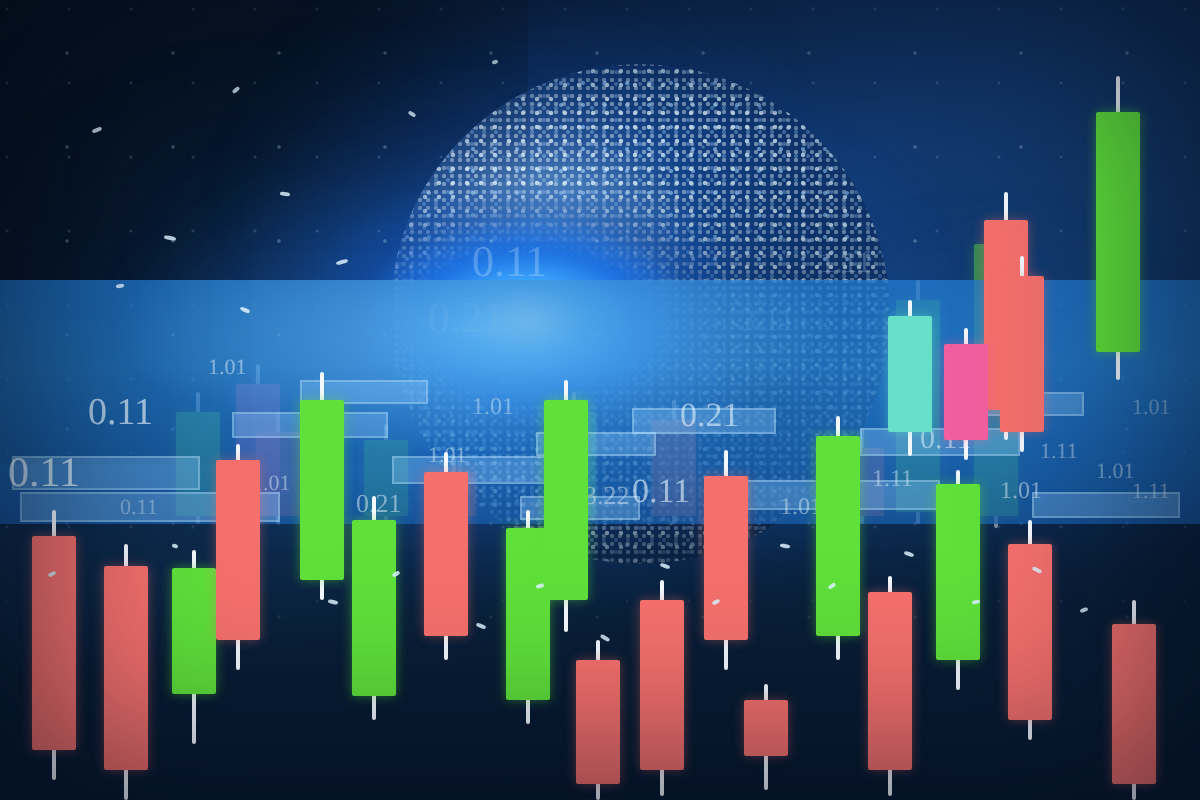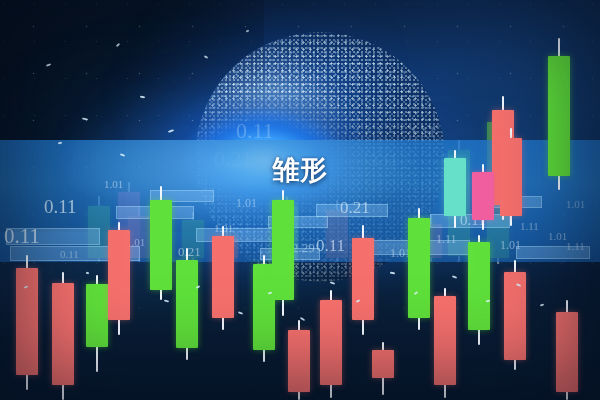--- a/index.html
+++ b/index.html
@@ -248,21 +248,21 @@
       </div>
     <div id="band-nums">
         <div class="num" style="left: 44px; top: 56px; font-size: 19px; opacity: 0.85;">0.11</div>
         <div class="num" style="left: 4px; top: 84px; font-size: 21px; opacity: 0.9;">0.11</div>
         <div class="num" style="left: 104px; top: 38px; font-size: 11px; opacity: 0.6;">1.01</div>
         <div class="num" style="left: 126px; top: 96px; font-size: 11px; opacity: 0.55;">1.01</div>
         <div class="num" style="left: 214px; top: 82px; font-size: 11px; opacity: 0.55;">1.01</div>
         <div class="num" style="left: 236px; top: 56px; font-size: 12px; opacity: 0.5;">1.01</div>
         <div class="num" style="left: 178px; top: 104px; font-size: 13px; opacity: 0.6;">0.21</div>
         <div class="num" style="left: 340px; top: 58px; font-size: 17px; opacity: 0.7;">0.21</div>
-        <div class="num" style="left: 292px; top: 100px; font-size: 13px; opacity: 0.55;">2.29</div>
+        <div class="num" style="left: 292px; top: 100px; font-size: 13px; opacity: 0.55;">3.22</div>
         <div class="num" style="left: 436px; top: 92px; font-size: 12px; opacity: 0.55;">1.11</div>
         <div class="num" style="left: 316px; top: 96px; font-size: 17px; opacity: 0.75;">0.11</div>
         <div class="num" style="left: 390px; top: 106px; font-size: 12px; opacity: 0.55;">1.01</div>
         <div class="num" style="left: 500px; top: 98px; font-size: 12px; opacity: 0.6;">1.01</div>
         <div class="num" style="left: 548px; top: 90px; font-size: 11px; opacity: 0.5;">1.01</div>
         <div class="num" style="left: 566px; top: 100px; font-size: 11px; opacity: 0.5;">1.11</div>
         <div class="num" style="left: 460px; top: 72px; font-size: 15px; opacity: 0.65;">0.11</div>
         <div class="num" style="left: 520px; top: 80px; font-size: 11px; opacity: 0.5;">1.11</div>
         <div class="num" style="left: 60px; top: 108px; font-size: 11px; opacity: 0.45;">0.11</div>
         <div class="num" style="left: 566px; top: 58px; font-size: 11px; opacity: 0.45;">1.01</div>
@@ -385,17 +385,16 @@
       <div class="speck" style="left: 164px; top: 300px; width: 5px; height: 2px; transform: rotate(14deg);"></div>
       <div class="speck" style="left: 196px; top: 286px; width: 4px; height: 2px; transform: rotate(-28deg);"></div>
       <div class="speck" style="left: 238px; top: 312px; width: 5px; height: 2px; transform: rotate(22deg);"></div>
       <div class="speck" style="left: 268px; top: 292px; width: 4px; height: 2px; transform: rotate(-14deg);"></div>
       <div class="speck" style="left: 300px; top: 318px; width: 5px; height: 2px; transform: rotate(30deg);"></div>
       <div class="speck" style="left: 24px; top: 286px; width: 4px; height: 2px; transform: rotate(-22deg);"></div>
       <div class="speck" style="left: 86px; top: 272px; width: 3px; height: 2px; transform: rotate(16deg);"></div>
     </div>
 
   <div class="title">
-    <div>雏形</div>
   </div>
 
   <div class="vignette"></div>
 </div>
 
 </body></html>

